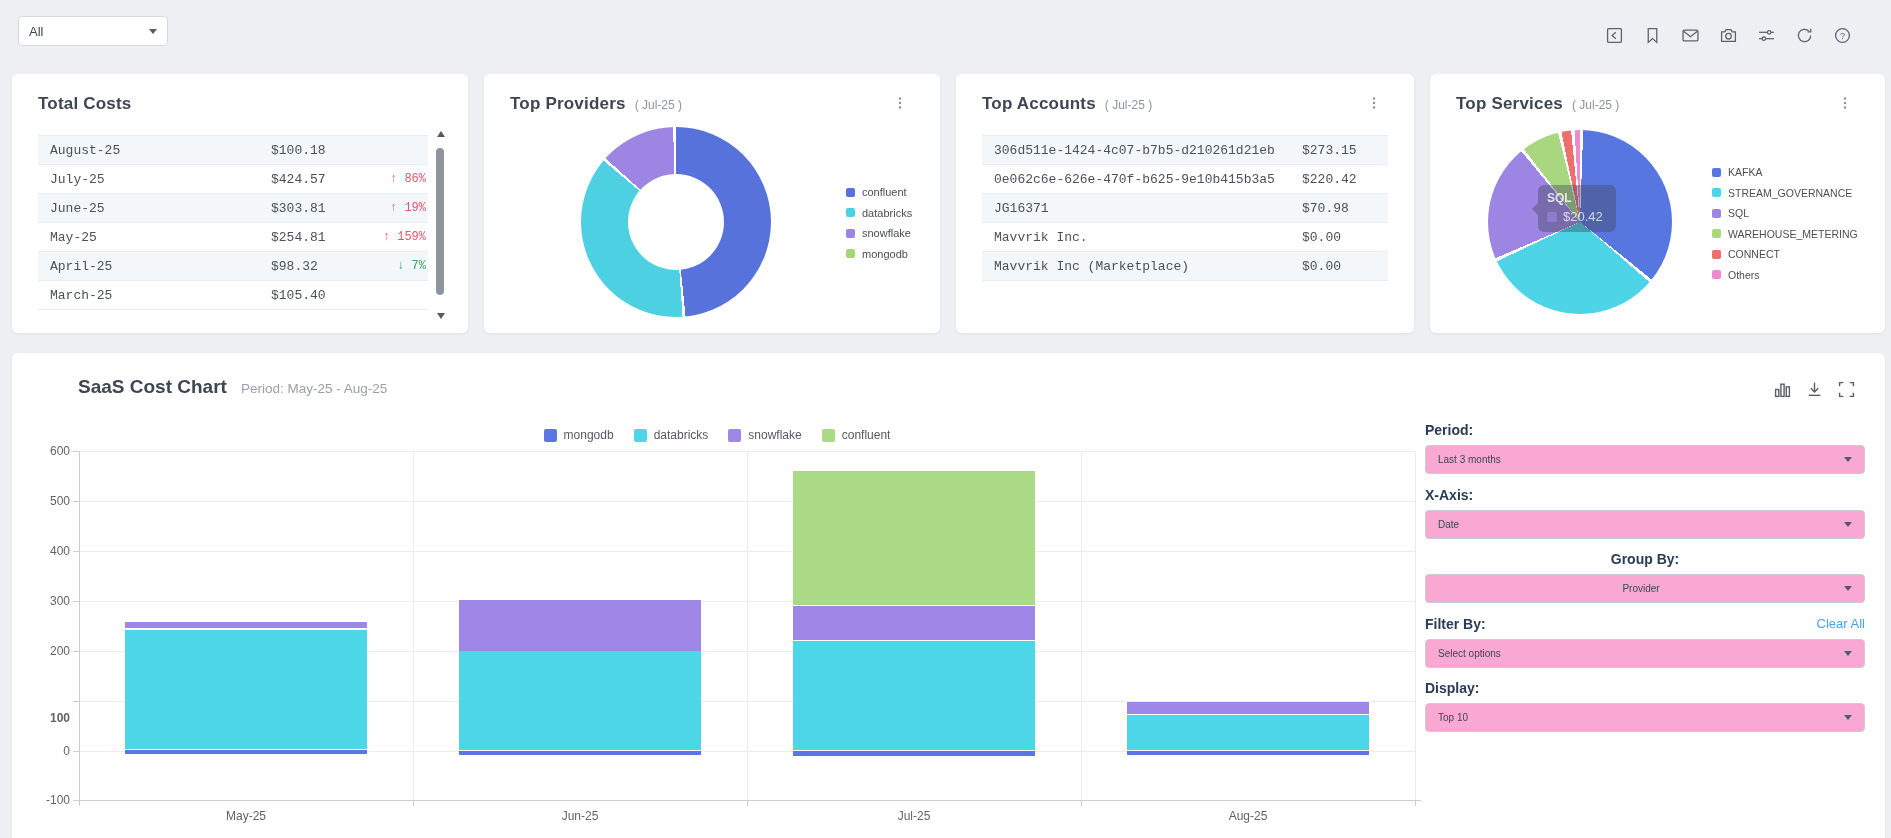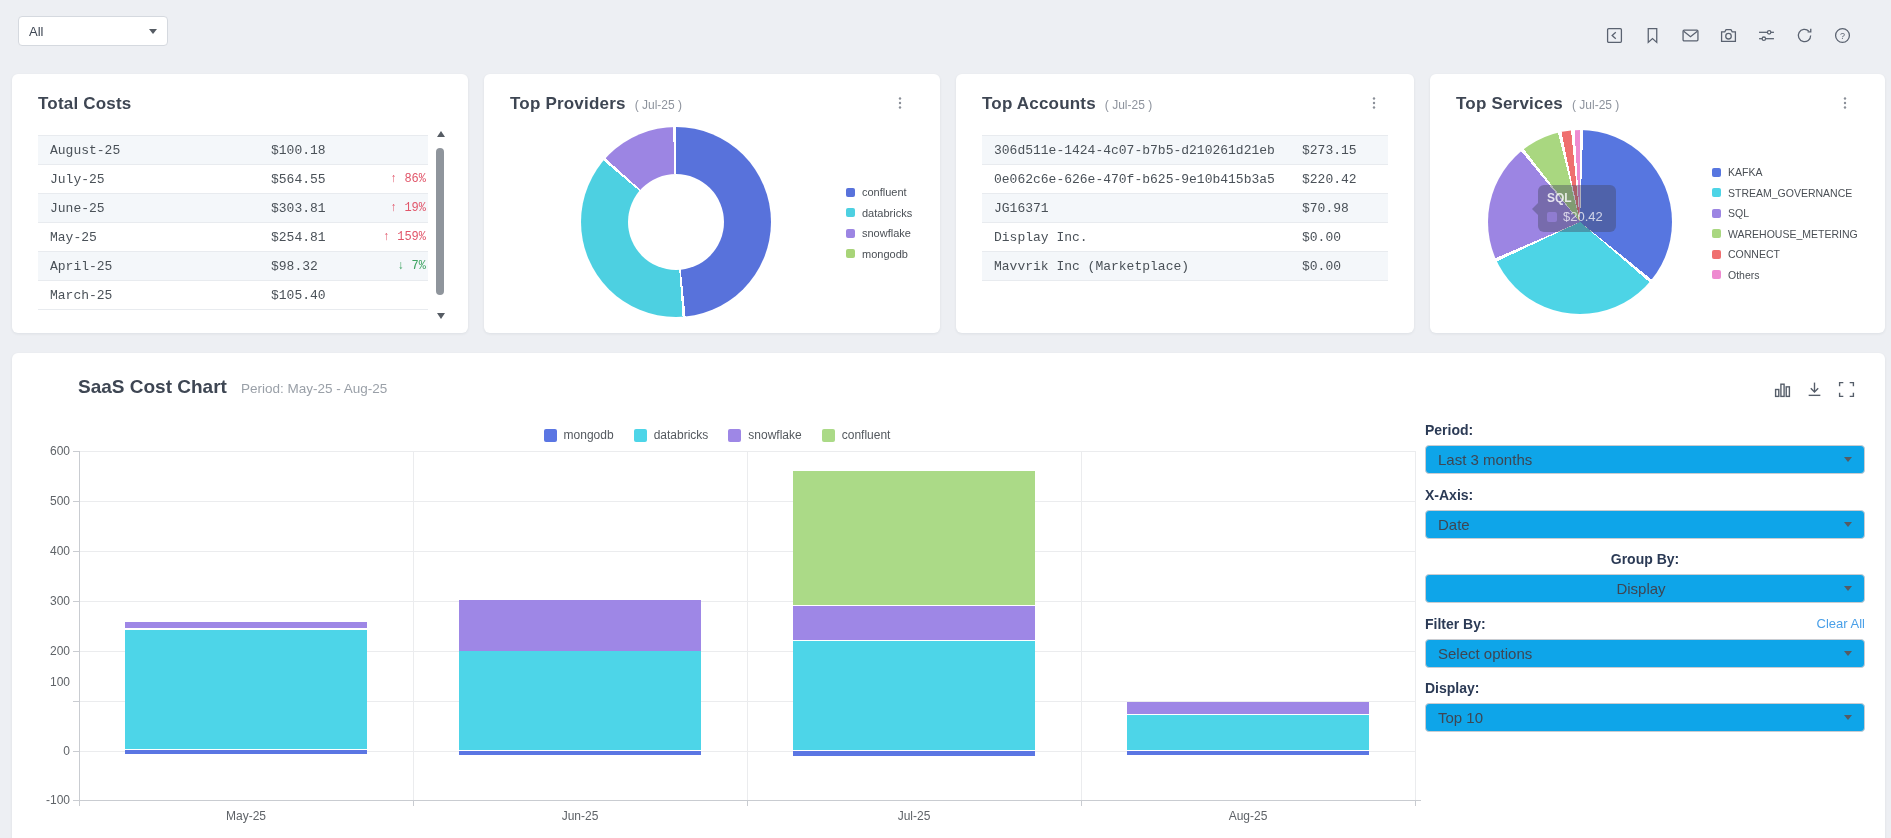--- a/index.html
+++ b/index.html
@@ -95,22 +95,22 @@
   .tick-x { position:absolute; width:1px; height:6px; background:#c9ccd1; top:447px; }
   .ylab { position:absolute; left:0; width:58px; text-align:right; font-size:12px; color:#5f6368; }
   .xlab { position:absolute; top:456px; width:334px; text-align:center; font-size:12px; color:#5f6368; }
   .bar-seg { position:absolute; width:242px; }
 
   
   .ctrl-block { position:absolute; left:1413px; width:440px; }
   .ctrl-row1 { display:flex; align-items:center; height:18px; margin-bottom:6px; }
   .clabel { font-size:14px; font-weight:700; color:#2b3a55; flex:1; }
   .clear-link { font-size:13px; color:#4aa0e8; cursor:pointer; }
-  .cselect { height:29px; background:#0ea5e9; border:1px solid #c9ccd1; border-radius:4px; display:flex;
-    align-items:center; padding:0 12px; font-size:15px; color:#3e4653; cursor:pointer; }
+  .cselect { height:29px; background:#f9a8d4; border:1px solid #c9ccd1; border-radius:4px; display:flex;
+    align-items:center; padding:0 12px; font-size:10px; color:#3e4653; cursor:pointer; }
   .cselect span { flex:1; }
 </style>
 </head>
 <body>
 
 <div class="page">
 
   <div class="scope-select">
     <span>All</span>
     <i class="caret"></i>
@@ -151,21 +151,21 @@
     <div class="card-head">
       <h2 class="card-title">Total Costs</h2>
     </div>
     <div class="mini-table" id="tc-rows">
         <div class="trow stripe">
           <div class="cell month">August-25</div>
           <div class="cell amt">$100.18</div>
         </div>
         <div class="trow">
           <div class="cell month">July-25</div>
-          <div class="cell amt">$564.55</div>
+          <div class="cell amt">$424.57</div>
           <div class="cell chg up">↑ 86%</div>
         </div>
         <div class="trow stripe">
           <div class="cell month">June-25</div>
           <div class="cell amt">$303.81</div>
           <div class="cell chg up">↑ 19%</div>
         </div>
         <div class="trow">
           <div class="cell month">May-25</div>
           <div class="cell amt">$254.81</div>
@@ -242,21 +242,21 @@
         </div>
         <div class="trow">
           <div class="cell acct">0e062c6e-626e-470f-b625-9e10b415b3a5</div>
           <div class="cell amt">$220.42</div>
         </div>
         <div class="trow stripe">
           <div class="cell acct">JG16371</div>
           <div class="cell amt">$70.98</div>
         </div>
         <div class="trow">
-          <div class="cell acct">Display Inc.</div>
+          <div class="cell acct">Mavvrik Inc.</div>
           <div class="cell amt">$0.00</div>
         </div>
         <div class="trow stripe">
           <div class="cell acct">Mavvrik Inc (Marketplace)</div>
           <div class="cell amt">$0.00</div>
         </div>
       </div>
   </section>
 
   <section class="card c4">
@@ -359,21 +359,21 @@
         <div class="tick-y" style="top: 197.9px;"></div>
         <div class="ylab" style="top: 190.9px;">400</div>
         <div class="gridline-h" style="top: 247.8px;"></div>
         <div class="tick-y" style="top: 247.8px;"></div>
         <div class="ylab" style="top: 240.8px;">300</div>
         <div class="gridline-h" style="top: 297.7px;"></div>
         <div class="tick-y" style="top: 297.7px;"></div>
         <div class="ylab" style="top: 290.7px;">200</div>
         <div class="gridline-h" style="top: 347.6px;"></div>
         <div class="tick-y" style="top: 347.6px;"></div>
-        <div class="ylab" style="top: 322px;">100</div>
+        <div class="ylab" style="top: 358px; font-weight: bold;">100</div>
         <div class="gridline-h" style="top: 397.5px;"></div>
         <div class="tick-y" style="top: 397.5px;"></div>
         <div class="ylab" style="top: 390.5px;">0</div>
         <div class="tick-y" style="top: 447.4px;"></div>
         <div class="ylab" style="top: 440.4px;">-100</div>
         <div class="tick-x" style="left: 67px;"></div>
         <div class="gridline-v" style="left: 401px;"></div>
         <div class="tick-x" style="left: 401px;"></div>
         <div class="gridline-v" style="left: 735px;"></div>
         <div class="tick-x" style="left: 735px;"></div>
@@ -418,21 +418,21 @@
           <div class="cselect">
             <span>Date</span>
             <i class="caret"></i>
           </div>
         </div>
         <div class="ctrl-block" style="top: 197px; text-align: center;">
           <div class="ctrl-row1">
             <span class="clabel">Group By:</span>
           </div>
           <div class="cselect">
-            <span>Display</span>
+            <span>Provider</span>
             <i class="caret"></i>
           </div>
         </div>
         <div class="ctrl-block" style="top: 261.5px;">
           <div class="ctrl-row1">
             <span class="clabel">Filter By:</span>
             <span class="clear-link">Clear All</span>
           </div>
           <div class="cselect">
             <span>Select options</span>

